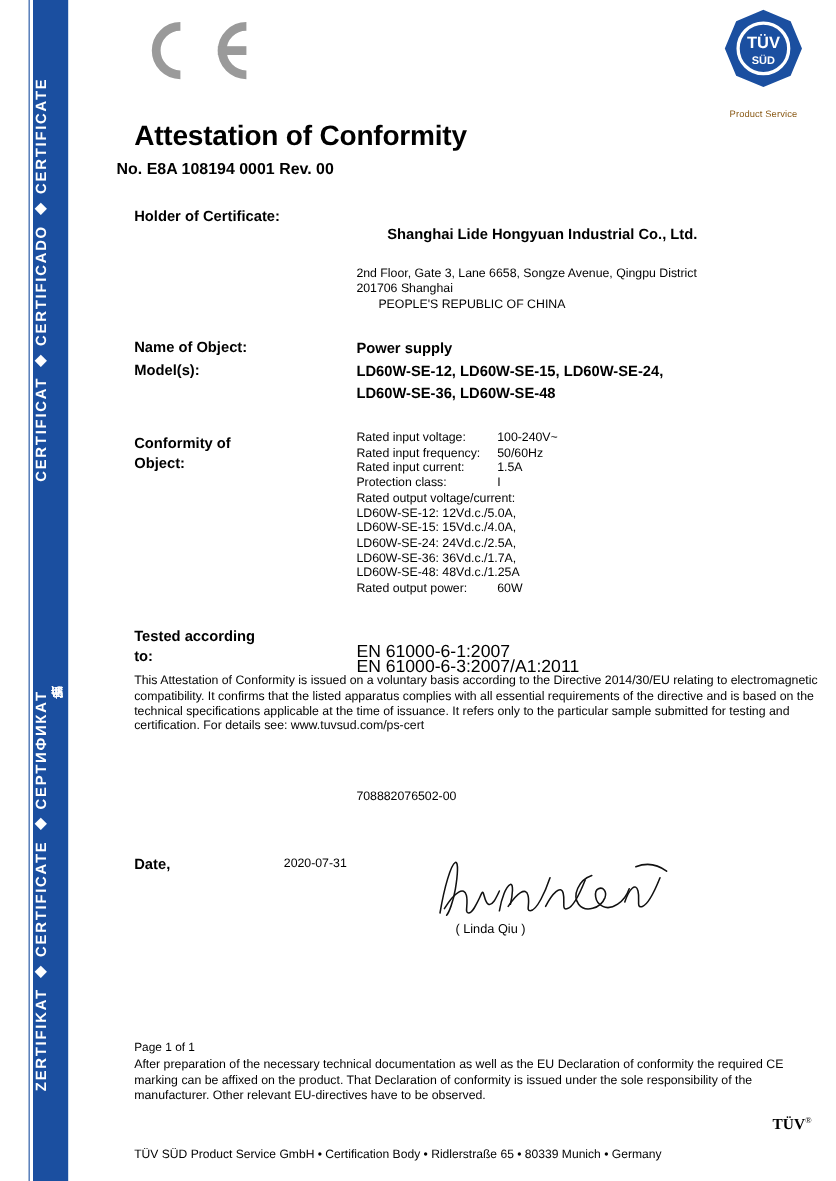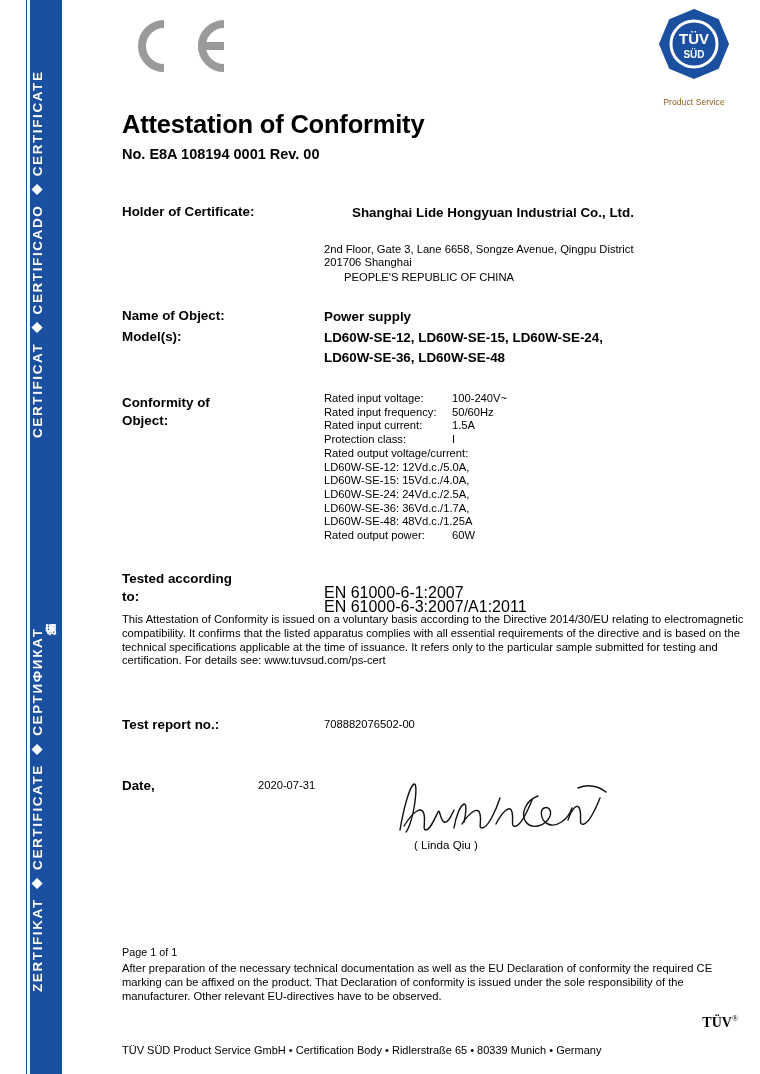--- a/index.html
+++ b/index.html
@@ -94,21 +94,21 @@
   
   .doc-title {
     position: absolute;
     left: 60px; top: 110px;
     font-size: 25.5px;
     font-weight: bold;
     letter-spacing: -0.2px;
   }
   .doc-number {
     position: absolute;
-    left: 60px; top: 146px;
+    left: 44px; top: 146px;
     font-size: 14.5px;
     font-weight: bold;
   }
   .label {
     position: absolute;
     font-size: 13.4px;
     font-weight: bold;
     line-height: 18px;
     width: 190px;
   }
@@ -222,21 +222,21 @@
       <circle cx="42" cy="36" r="23" fill="none" stroke="#ffffff" stroke-width="3"></circle>
       <text x="42" y="36" fill="#ffffff" font-size="15" font-weight="bold" text-anchor="middle" font-family="Liberation Sans, sans-serif">TÜV</text>
       <text x="42" y="50" fill="#ffffff" font-size="10" font-weight="bold" text-anchor="middle" font-family="Liberation Sans, sans-serif">SÜD</text>
     </svg>
     <div class="tuv-caption">Product Service</div>
   </div>
 
   <div class="doc-title">Attestation of Conformity</div>
   <div class="doc-number">No. E8A 108194 0001 Rev. 00</div>
 
-  <div class="label LBL-X" style="top:203px;">Holder of Certificate:</div>
+  <div class="label LBL-X" style="top:188px;">Holder of Certificate:</div>
   <div class="value-strong VAL-X" style="top:203px; width:330px;margin-left:28px;">Shanghai Lide Hongyuan Industrial Co., Ltd.</div>
   <div class="value-small VAL-X" style="top:243px;">2nd Floor, Gate 3, Lane 6658, Songze Avenue, Qingpu District</div>
   <div class="value-small VAL-X" style="top:256px;">201706 Shanghai</div>
   <div class="value-small VAL-X" style="top:271px;padding-left:20px;">PEOPLE'S REPUBLIC OF CHINA</div>
 
   <div class="label LBL-X" style="top:307px;">Name of Object:</div>
   <div class="value-strong VAL-X" style="top:307px;">Power supply</div>
 
   <div class="label LBL-X" style="top:328px;">Model(s):</div>
   <div class="value-strong VAL-X" style="top:328px;">LD60W-SE-12, LD60W-SE-15, LD60W-SE-24,</div>
@@ -258,21 +258,20 @@
   </div>
 
   <div class="label LBL-X" style="top:570px; width:120px;">Tested according to:</div>
   <div class="tested-list">
     <div>EN 61000-6-1:2007</div>
     <div>EN 61000-6-3:2007/A1:2011</div>
   </div>
 
   <div class="paragraph">This Attestation of Conformity is issued on a voluntary basis according to the Directive 2014/30/EU relating to electromagnetic compatibility. It confirms that the listed apparatus complies with all essential requirements of the directive and is based on the technical specifications applicable at the time of issuance. It refers only to the particular sample submitted for testing and certification. For details see: www.tuvsud.com/ps-cert</div>
 
-  <div class="label LBL-X" style="top:716px;">Test report no.:</div>
   <div class="value-small VAL-X" style="top:718px;">708882076502-00</div>
 
   <div class="label LBL-X" style="top:777px;">Date,</div>
   <div class="value-small" style="left:196px; top:779px;">2020-07-31</div>
 
   <div class="signature">
     <svg width="230" height="62" viewBox="0 0 230 62" aria-hidden="true">
       <g fill="none" stroke="#111111" stroke-width="1.4" stroke-linecap="round">
         <path d="M8 50 C12 26 18 6 22 4 C25 3 24 16 22 28 C20 40 16 50 14 52"></path>
         <path d="M12 46 C22 30 30 26 32 34 C34 42 30 50 34 50 C38 50 42 40 46 32 C48 28 48 40 52 42 C56 44 60 34 62 30"></path>

